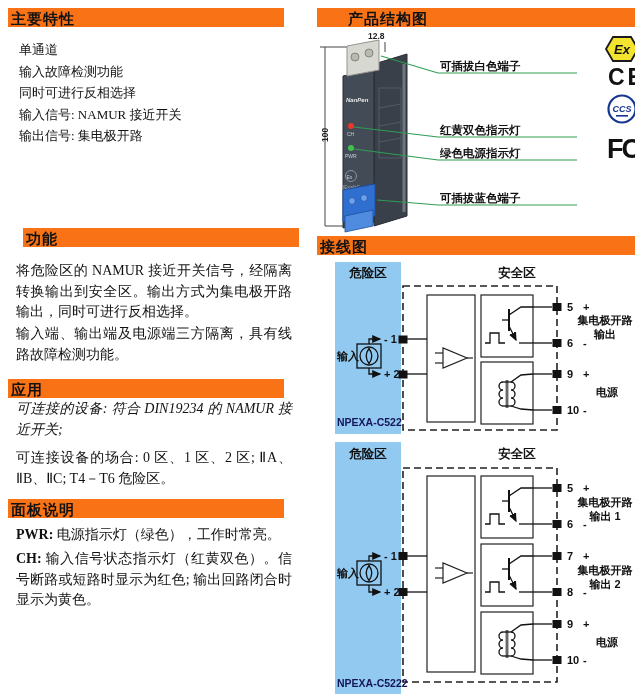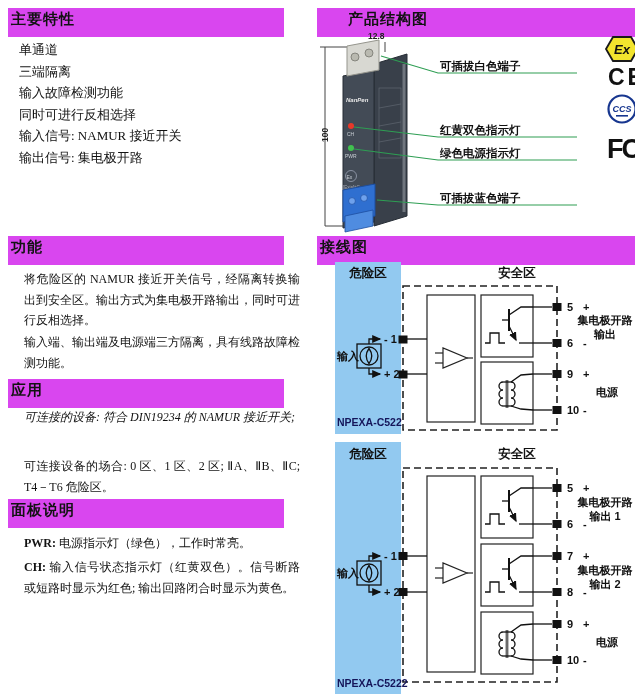--- a/index.html
+++ b/index.html
@@ -4,54 +4,53 @@
 <style>
   html,body{margin:0;padding:0;}
   body{
     width:639px;height:696px;position:relative;background:#ffffff;
     font-family:"Liberation Serif",serif;color:#121212;overflow:hidden;
   }
   .col{position:absolute;top:0;}
   .col-left{left:8px;width:276px;}
   .col-right{left:317px;width:318px;}
   .sec-h{
-    position:absolute;left:0;width:100%;height:29px;line-height:23px;
-    background:#d946ef;font-weight:bold;font-size:15px;padding-left:3px;
+    position:absolute;left:0;width:100%;height:19px;line-height:23px;
+    background:#f97316;font-weight:bold;font-size:15px;padding-left:3px;
     box-sizing:border-box;letter-spacing:1px;
   }
   .feat-list{position:absolute;left:0;top:26px;width:100%;list-style:none;margin:11px;padding:0;}
   .feat-list li{font-size:13px;height:21.5px;line-height:21.5px;white-space:nowrap;}
-  .para{position:absolute;left:0;width:100%;font-size:12px;line-height:20.5px;margin:16px;text-align:justify;}
+  .para{position:absolute;left:0;width:100%;font-size:14px;line-height:20.5px;margin:8px;text-align:justify;}
   .plabel{font-weight:bold;font-family:"Liberation Serif",serif;}
   svg{position:absolute;left:0;display:block;}
   svg text{font-family:"Liberation Sans",sans-serif;}
   .dg-zone{font-size:12.5px;font-weight:bold;fill:#111;}
   .dg-small{font-size:11px;font-weight:bold;fill:#111;}
   .dg-term{font-size:11px;font-weight:bold;fill:#111;}
   .dg-model{font-size:10.5px;font-weight:bold;fill:#15155a;}
   .callout{font-size:11.5px;font-weight:bold;fill:#111;}
   .dim-txt{font-size:8.5px;fill:#222;font-weight:bold;}
   .tiny{fill:#c9ced4;}
 </style>
 </head>
 <body>
 
 <div class="col col-left">
 
   <div class="sec-h" style="top:8px;">主要特性</div>
   <ul class="feat-list" style="top:28px;">
     <li>单通道</li>
-    <li>三端隔离</li>
     <li>输入故障检测功能</li>
     <li>同时可进行反相选择</li>
     <li>输入信号: NAMUR 接近开关</li>
     <li>输出信号: 集电极开路</li>
   </ul>
 
-  <div class="sec-h" style="top:236px;">功能</div>
+  <div class="sec-h" style="top:228px;margin-left:15px;">功能</div>
   <p class="para" style="top:253px;">将危险区的 NAMUR 接近开关信号，经隔离转换输出到安全区。输出方式为集电极开路输出，同时可进行反相选择。</p>
   <p class="para" style="top:316px;">输入端、输出端及电源端三方隔离，具有线路故障检测功能。</p>
 
   <div class="sec-h" style="top:379px;">应用</div>
   <p class="para" style="top:391px;font-style:italic;">可连接的设备: 符合 DIN19234 的 NAMUR 接近开关;</p>
   <p class="para" style="top:440px;">可连接设备的场合: 0 区、1 区、2 区; ⅡA、ⅡB、ⅡC; T4－T6 危险区。</p>
 
   <div class="sec-h" style="top:499px;">面板说明</div>
   <p class="para" style="top:517px;"><span class="plabel">PWR:</span> <span>电源指示灯（绿色），工作时常亮。</span></p>
   <p class="para" style="top:541px;"><span class="plabel">CH:</span> <span>输入信号状态指示灯（红黄双色）。信号断路或短路时显示为红色; 输出回路闭合时显示为黄色。</span></p>

